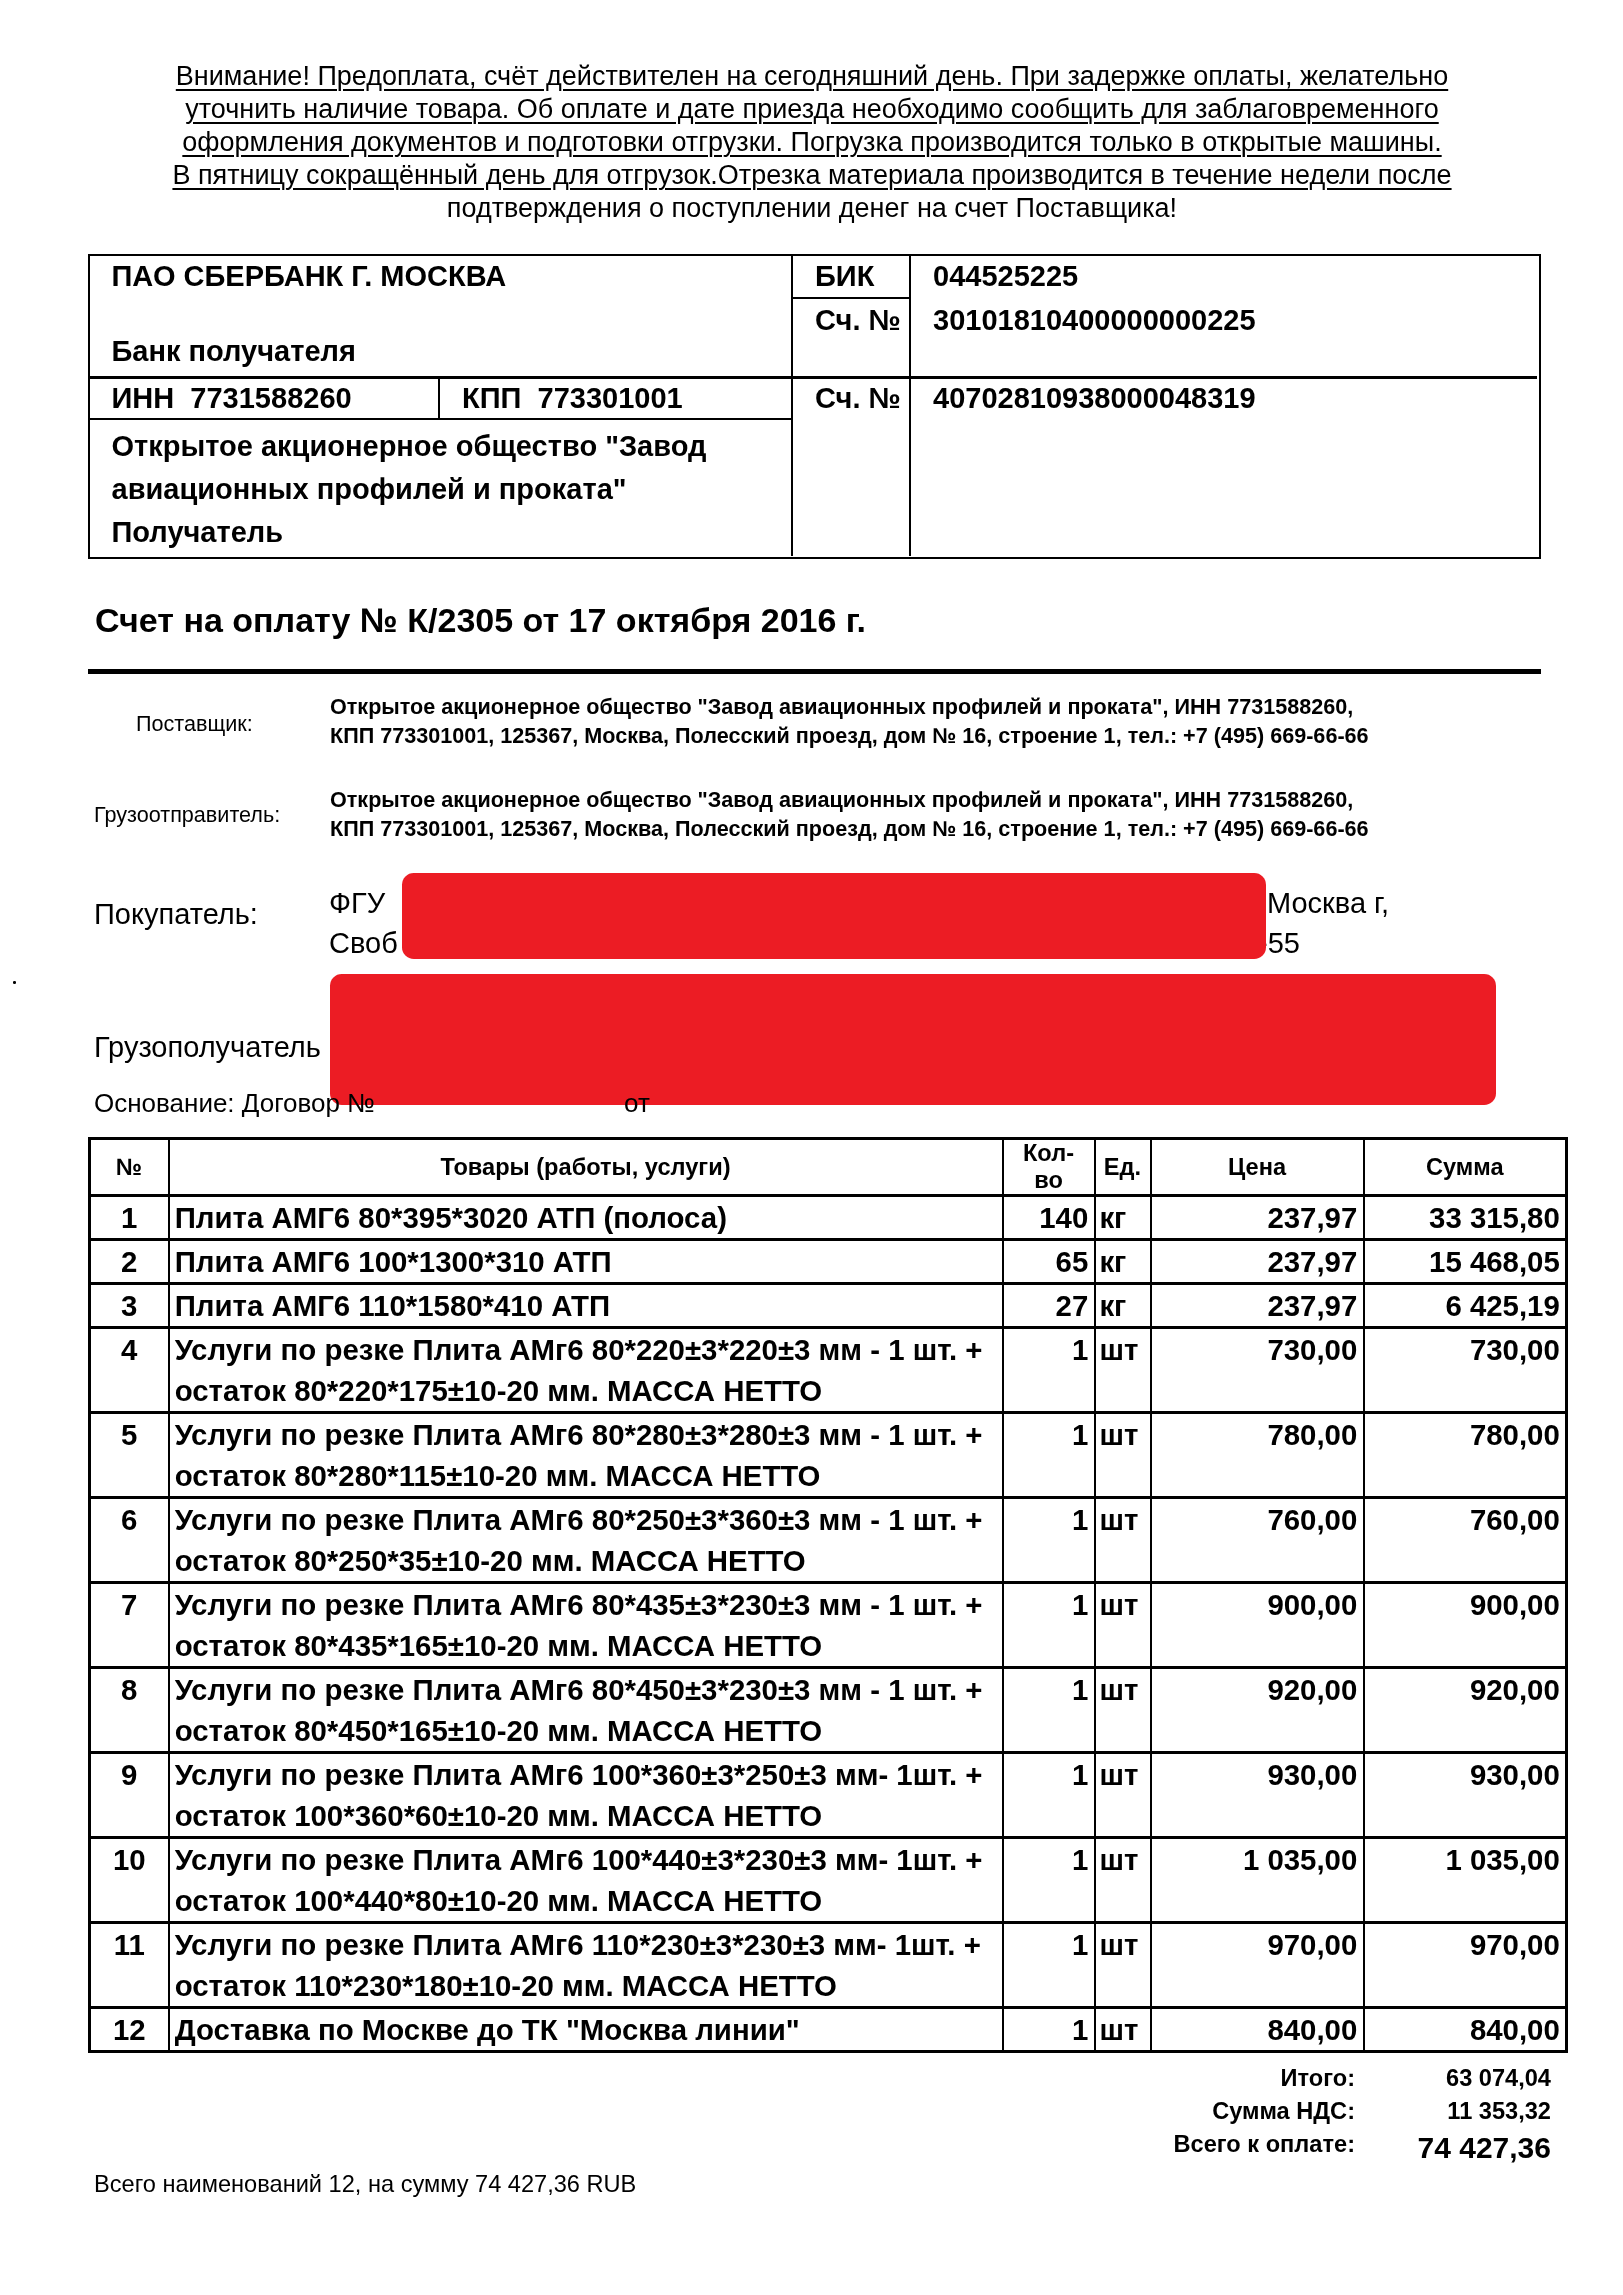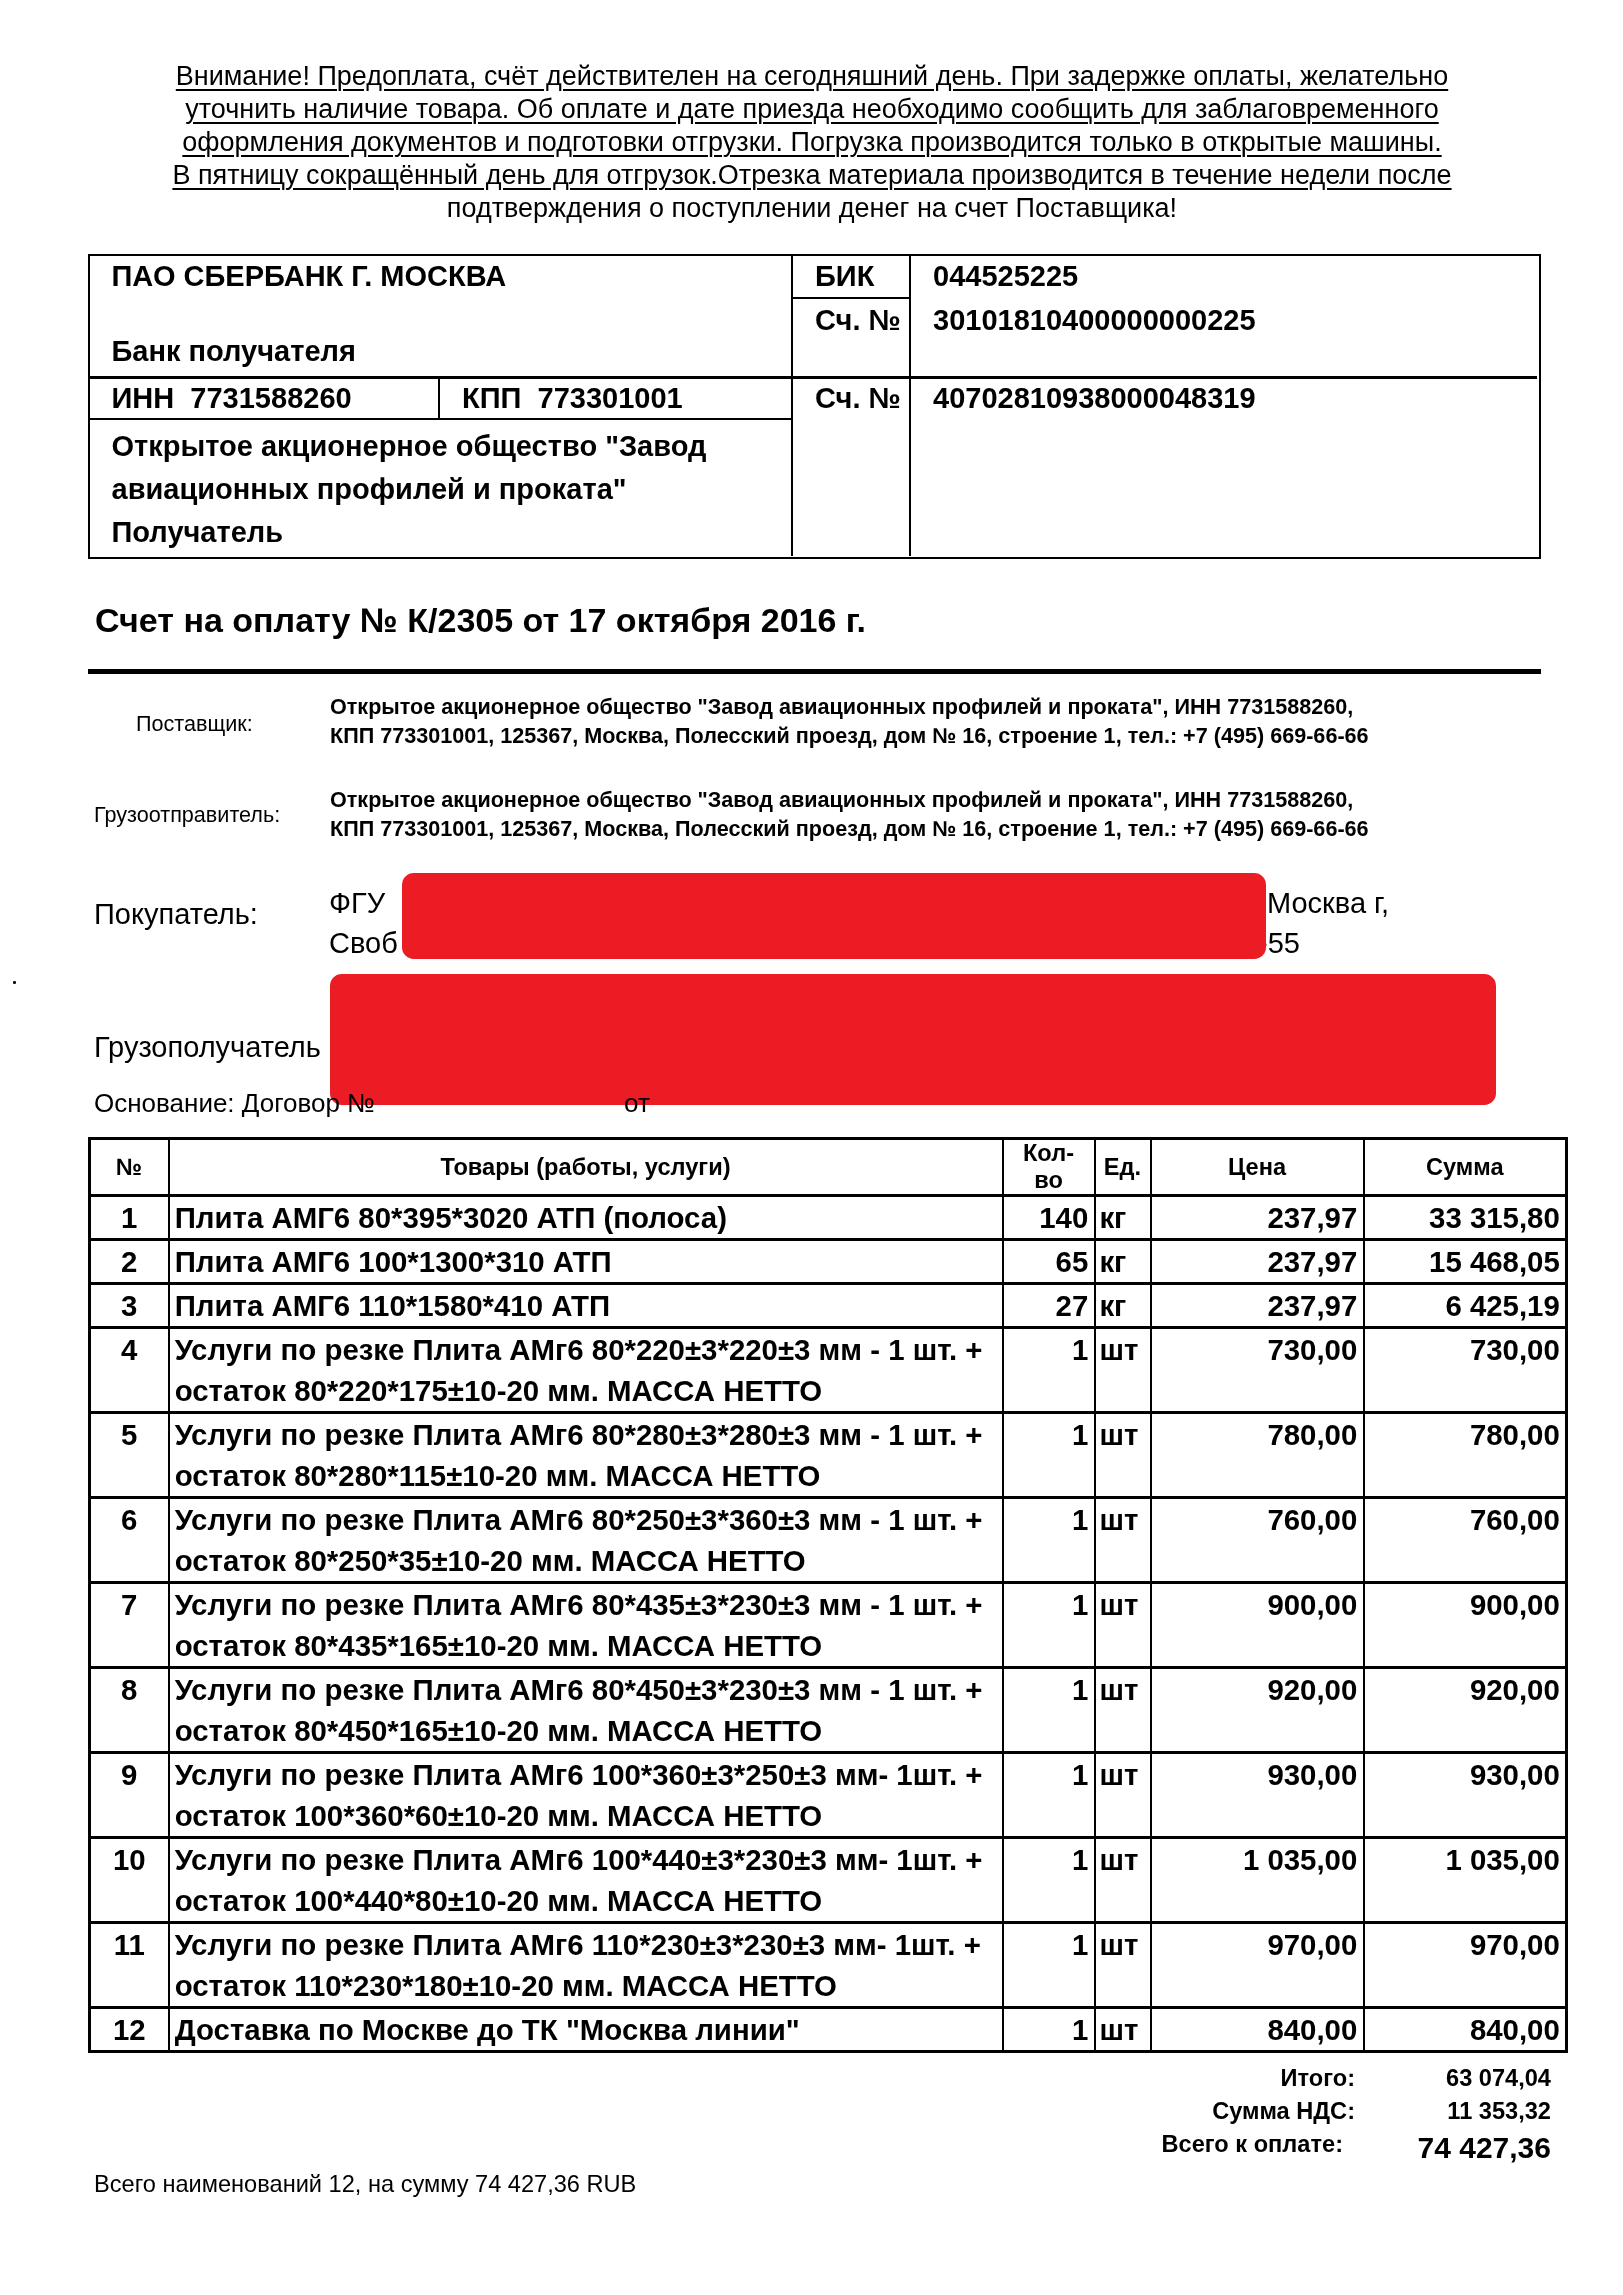--- a/index.html
+++ b/index.html
@@ -245,20 +245,20 @@
 
 <div class="totals">
   <div class="tot-row" style="height:33px;">
     <div class="tot-label">Итого:</div>
     <div class="tot-val">63 074,04</div>
   </div>
   <div class="tot-row" style="height:33px;">
     <div class="tot-label">Сумма НДС:</div>
     <div class="tot-val">11 353,32</div>
   </div>
-  <div class="tot-row big" style="height:39px; align-items:flex-start;gap:12px;">
+  <div class="tot-row big" style="height:39px; align-items:flex-start;">
     <div class="tot-label">Всего к оплате:</div>
     <div class="tot-val">74  427,36</div>
   </div>
 </div>
 
 <div class="summary">Всего наименований 12, на сумму 74 427,36 RUB</div>
 
 
 </body></html>

